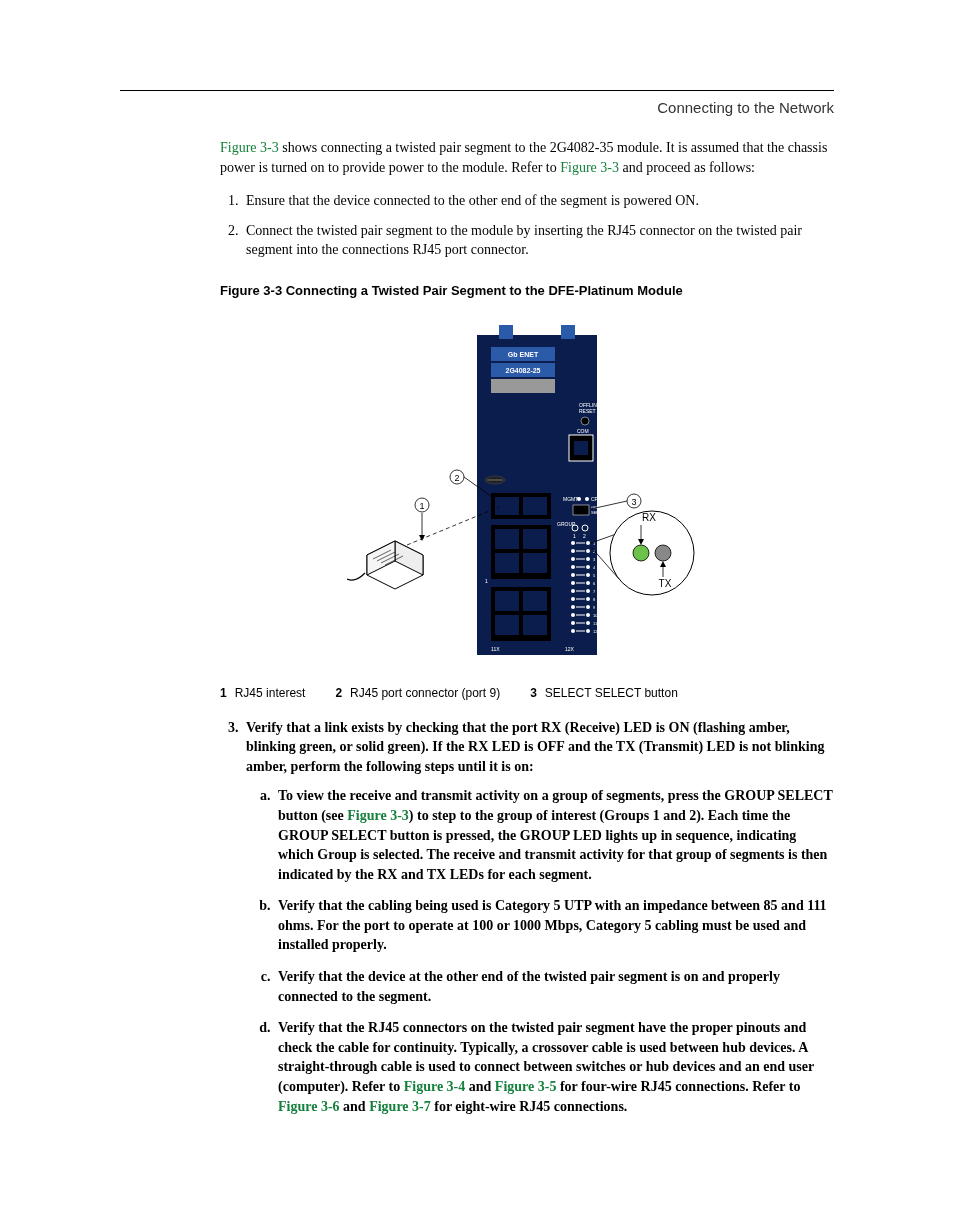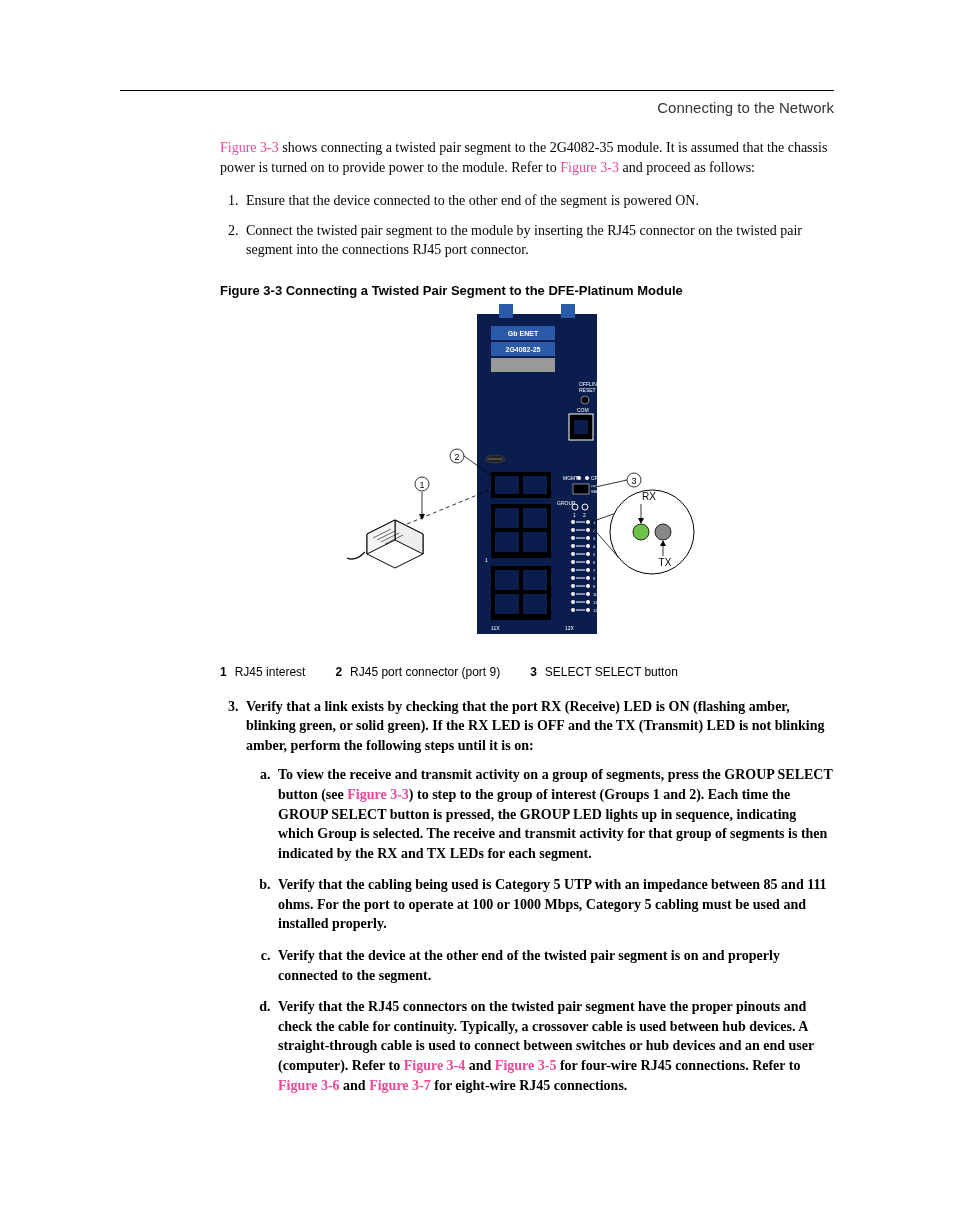--- a/index.html
+++ b/index.html
@@ -21,29 +21,29 @@
     text-align: right;
     font-family: Arial, Helvetica, sans-serif;
     font-size: 15px;
     color: #333;
     margin-bottom: 20px;
   }
   .intro {
     margin-bottom: 14px;
     margin-left: 100px;
   }
-  .link { color: #ec4899; }
+  .link { color: #15803d; }
   ol.main { margin-left: 100px; padding-left: 22px; margin-bottom: 22px; }
   ol.main > li { margin-bottom: 10px; padding-left: 4px; }
   .figcap {
     font-family: Arial, Helvetica, sans-serif;
     font-weight: bold;
     font-size: 13px;
     margin-left: 100px;
-    margin-bottom: 4px;
+    margin-bottom: 25px;
   }
   .figwrap {
     text-align: center;
     margin-left: 100px;
     margin-bottom: 6px;
   }
   svg.fig { width: 360px; height: 340px; }
   .legend-row {
     display: flex;
     margin-left: 100px;

